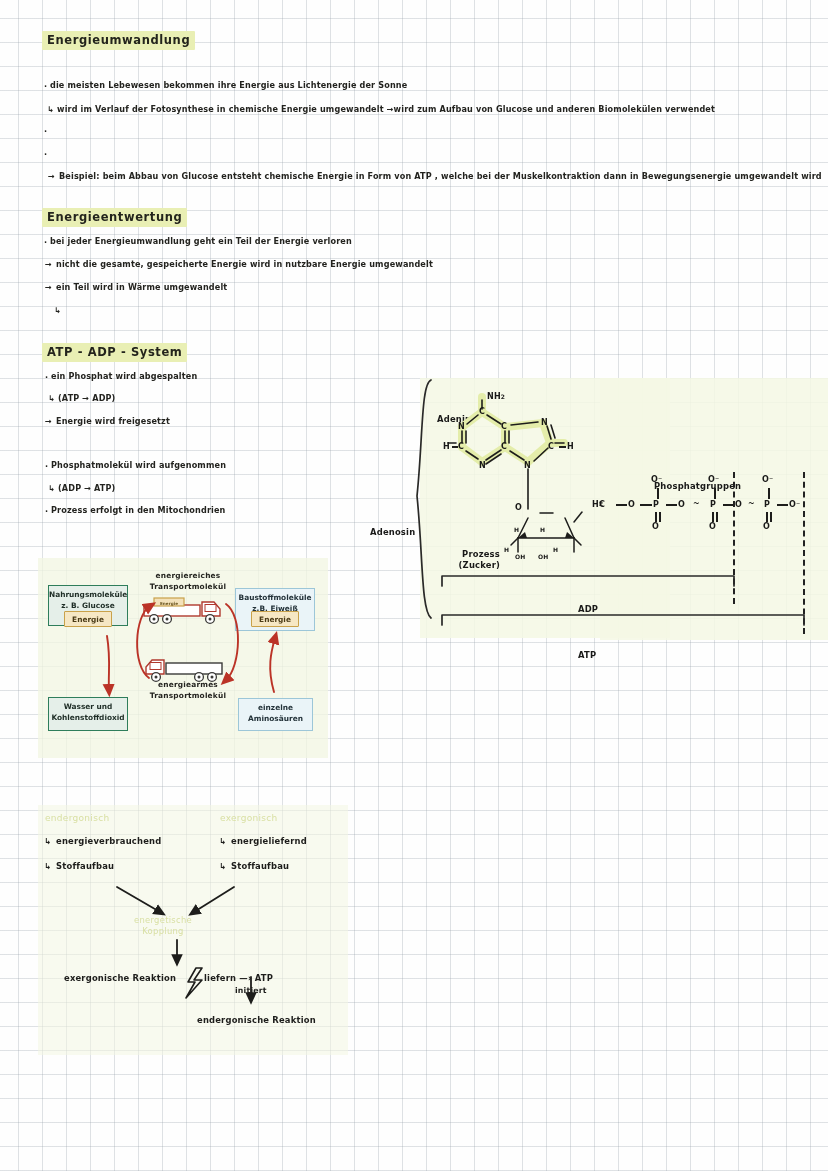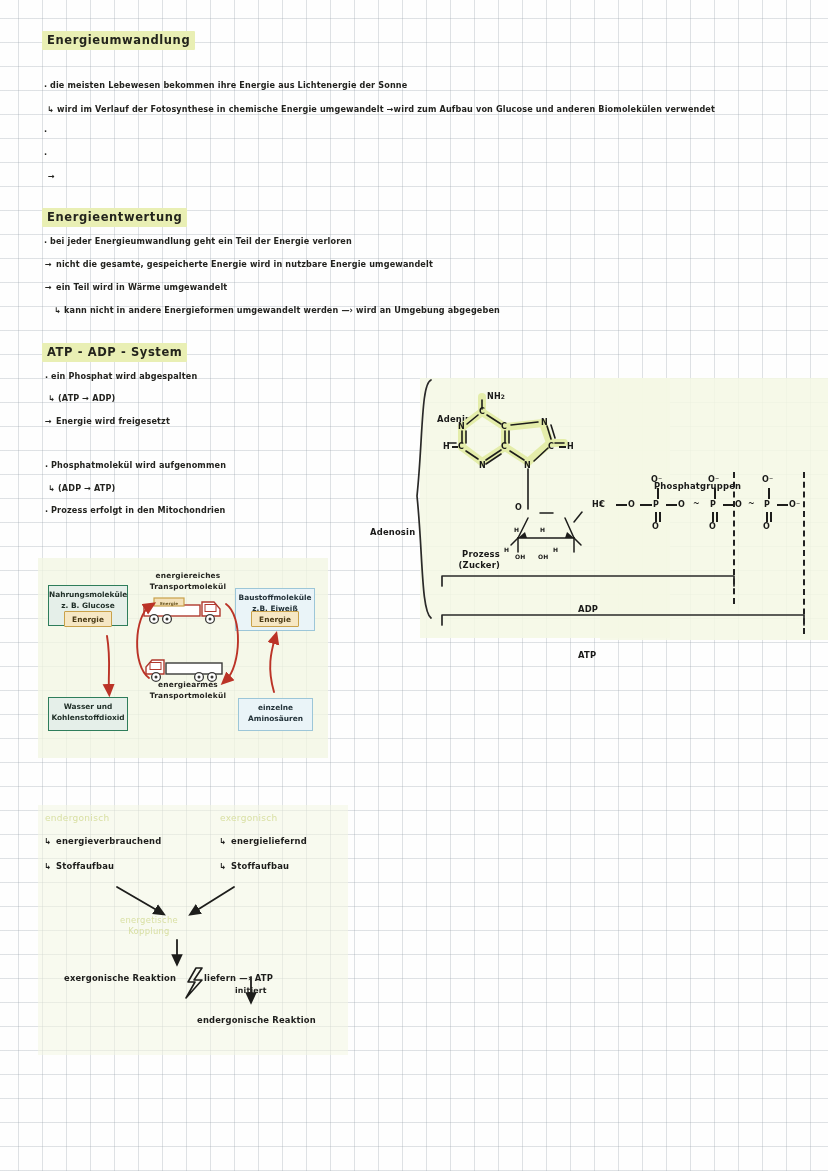--- a/index.html
+++ b/index.html
@@ -143,34 +143,34 @@
   <div class="line hand" style="left:50px;top:80px;">die meisten Lebewesen bekommen ihre Energie aus Lichtenergie der Sonne</div>
 
   <div class="line hand" style="left:47px;top:104px;">↳</div>
   <div class="line hand" style="left:57px;top:104px;">wird im Verlauf der Fotosynthese in chemische Energie umgewandelt →wird zum Aufbau von Glucose und anderen Biomolekülen verwendet</div>
 
   <div class="line hand" style="left:44px;top:126px;">·</div>
 
   <div class="line hand" style="left:44px;top:149px;">·</div>
 
   <div class="line hand" style="left:48px;top:171px;">→</div>
+  <div class="line hand" style="left:59px;top:171px;">Beispiel: beim Abbau von Glucose entsteht chemische Energie in Form von ATP , welche bei der Muskelkontraktion dann in Bewegungsenergie umgewandelt wird</div>
 
   <div class="heading hand" style="left:42px;top:208px;">Energieentwertung</div>
 
   <div class="line hand" style="left:44px;top:237px;">·</div>
   <div class="line hand" style="left:50px;top:236px;">bei jeder Energieumwandlung geht ein Teil der Energie verloren</div>
 
   <div class="line hand" style="left:45px;top:259px;">→</div>
   <div class="line hand" style="left:56px;top:259px;">nicht die gesamte, gespeicherte Energie wird in nutzbare Energie umgewandelt</div>
 
   <div class="line hand" style="left:45px;top:282px;">→</div>
   <div class="line hand" style="left:56px;top:282px;">ein Teil wird in Wärme umgewandelt</div>
 
   <div class="line hand" style="left:54px;top:305px;">↳</div>
-  <div class="line hand" style="left:64px;top:305px;">kann nicht in andere Energieformen umgewandelt werden —› wird an Umgebung abgegeben</div>
 
   <div class="heading hand" style="left:42px;top:343px;">ATP - ADP - System</div>
 
   <div class="line hand" style="left:45px;top:372px;">·</div>
   <div class="line hand" style="left:51px;top:371px;">ein Phosphat wird abgespalten</div>
 
   <div class="line hand" style="left:48px;top:393px;">↳</div>
   <div class="line hand" style="left:58px;top:393px;">(ATP → ADP)</div>
 
   <div class="line hand" style="left:45px;top:416px;">→</div>
@@ -432,21 +432,21 @@
     <g fill="none" stroke="#1d1d1b" stroke-width="1.8" marker-end="url(#bhead)" stroke-linecap="round">
       <path d="M 81 87 L 124 112"></path>
       <path d="M 198 87 L 158 112"></path>
       <path d="M 141 140 L 141 160"></path>
       <path d="M 215 177 L 215 198"></path>
     </g>
 
     <path d="M 160 168 L 152 182 L 159 182 L 150 198 L 166 180 L 158 180 L 166 168 Z" fill="none" stroke="#1d1d1b" stroke-width="1.6" stroke-linejoin="round"></path>
   </svg>
 
-  <div class="faint mid hand" style="left:104px;top:915px;width:90px;">
+  <div class="faint mid hand" style="left:118px;top:915px;width:90px;">
     <div>energetische</div>
     <div>Kopplung</div>
   </div>
 
   <div class="blk hand" style="left:64px;top:973px;">exergonische Reaktion</div>
   <div class="blk hand" style="left:204px;top:973px;">liefern —› ATP</div>
   <div class="blk hand" style="left:235px;top:986px;font-size:7.8px;">initiert</div>
   <div class="blk hand" style="left:197px;top:1015px;">endergonische Reaktion</div>
 
 </div>

